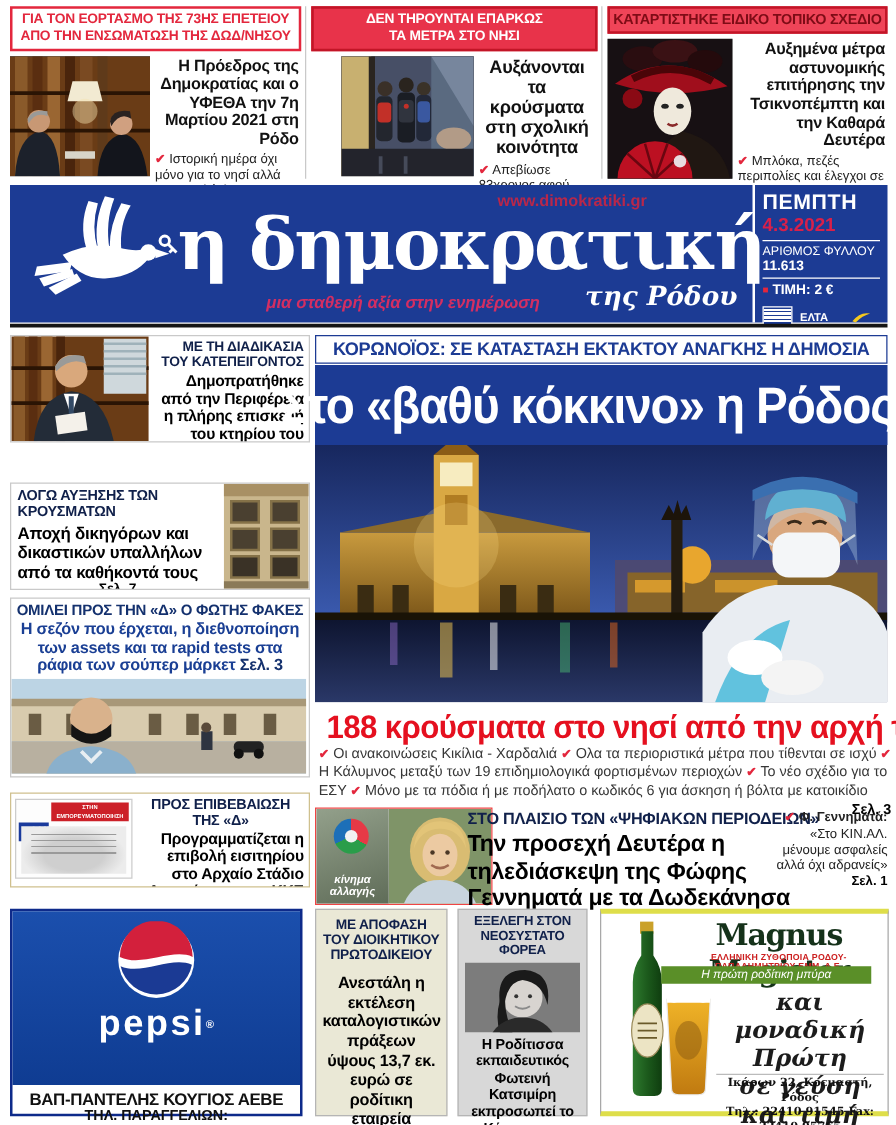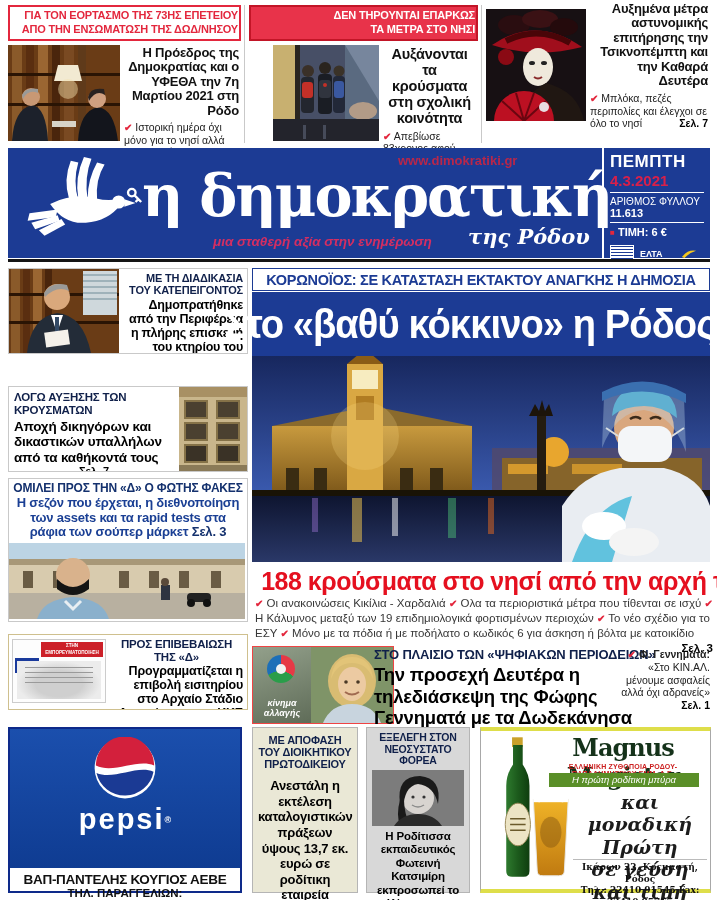--- a/index.html
+++ b/index.html
@@ -3,21 +3,21 @@
 <meta charset="utf-8">
 <style>
   html,body{margin:0;padding:0;background:#e8e8e8;}
   .page{position:relative;width:717px;height:900px;background:#fff;overflow:hidden;
         font-family:"Liberation Sans",sans-serif;color:#111;margin:0 auto;}
   .abs{position:absolute;}
   .vsep{position:absolute;width:1px;background:#c9c9c9;}
   svg{display:block;}
 
   
-  .kick{font-weight:bold;text-align:right;letter-spacing:-0.2px;line-height:1.25;padding:2px 1px;}
+  .kick{font-weight:bold;text-align:center;letter-spacing:-0.2px;line-height:1.25;padding:2px 1px;}
   .kick-outline{border:2px solid #e3273d;color:#e3273d;background:#fff;font-size:11px;}
   .kick-solid{background:#e8334a;color:#fff;font-size:11px;border:2px solid #c21527;}
   .kick-dark{background:#ef4458;border:2px solid #c21527;color:#7e0c16;font-size:11.5px;}
   .trow{display:flex;margin-top:4px;}
   .trow .photo{flex:none;overflow:hidden;background:#222;}
   .ttext{flex:1;padding:1px 2px 0 4px;}
   .thead{font-weight:bold;line-height:1.12;letter-spacing:-0.2px;}
   .tbul{font-size:10.5px;line-height:1.18;margin-top:3px;color:#222;}
   .chk{color:#e3273d;font-size:10px;font-weight:bold;}
   .pg{font-weight:bold;color:#000;}
@@ -181,21 +181,24 @@
           <span>Απεβίωσε 83χρονος αφού έλαβε εξιτήριο</span>
           <span class="chk">✔</span>
           <span>Θετικοί στον κορωνοϊό παιδί 5 ετών και οι γονείς του</span>
           <span class="pg" style="float:right;">Σελ. 4</span>
         </div>
       </div>
     </div>
   </section>
 
   <section class="abs" style="left:486px;top:5px;width:224px;height:138px;">
-    <div class="trow" style="height:112px;align-items:center;">
+    <div class="kick kick-dark">
+      <div>ΚΑΤΑΡΤΙΣΤΗΚΕ ΕΙΔΙΚΟ ΤΟΠΙΚΟ ΣΧΕΔΙΟ</div>
+    </div>
+    <div class="trow" style="height:112px;">
       <div class="photo" style="width:100px;">
         <svg viewBox="0 0 100 112" width="100" height="112" preserveAspectRatio="none">
           <rect width="100" height="112" fill="#171013"></rect>
           <ellipse cx="28" cy="16" rx="16" ry="10" fill="#2a0d10"></ellipse>
             <ellipse cx="54" cy="10" rx="18" ry="9" fill="#3a1114"></ellipse>
           <ellipse cx="78" cy="18" rx="14" ry="9" fill="#240a0c"></ellipse>
           <path d="M6,36 Q50,6 96,38 Q50,50 6,36 Z" fill="#a00e1c"></path>
           <path d="M20,32 Q52,16 84,34" stroke="#4a0508" stroke-width="6" fill="none"></path>
           <circle cx="20" cy="48" r="8" fill="#8a0a14"></circle>
           <ellipse cx="52" cy="58" rx="15" ry="19" fill="#efe9dc"></ellipse>
@@ -246,21 +249,21 @@
 
     <div class="abs mast-info" style="left:594px;top:0;width:108px;height:110px;box-sizing:border-box;">
       <div class="day">ΠΕΜΠΤΗ</div>
       <div class="date">4.3.2021</div>
       <hr class="mast-hr">
       <div>ΑΡΙΘΜΟΣ ΦΥΛΛΟΥ</div>
       <div class="issue-no">11.613</div>
       <hr class="mast-hr">
       <div class="price-row">
         <span class="price-sq">■</span>
-        <span>ΤΙΜΗ: 6 €</span>
+        <span>ΤΙΜΗ: 2 €</span>
       </div>
       <div style="display:flex;align-items:center;gap:6px;margin-top:7px;">
         <div class="barcode"></div>
         <div class="elta">
           <span>ΕΛΤΑ</span>
           <svg viewBox="0 0 18 12" width="16" height="11">
               <path d="M1,10 Q8,1 17,3 Q10,5 4,11 Z" fill="#f4c81f"></path>
             </svg>
         </div>
       </div>
@@ -550,21 +553,21 @@
         <path d="M52,66 L56,140 Q56,145 62,145 L78,145 Q84,145 84,140 L88,66 Z" fill="url(#gbeer)" stroke="#e8e8e8"></path>
         <ellipse cx="70" cy="100" rx="11" ry="16" fill="#8a5a10" opacity="0.5"></ellipse>
         <circle cx="58" cy="62" r="7" fill="#fff"></circle>
           <circle cx="70" cy="58" r="9" fill="#fff"></circle>
           <circle cx="82" cy="62" r="7" fill="#fff"></circle>
         <rect x="52" y="60" width="36" height="9" fill="#fff"></rect>
       </svg>
     </div>
     <div class="abs mag-title" style="left:58px;top:2px;width:168px;">Magnus Magister</div>
     <div class="abs mag-sub" style="left:58px;top:32px;width:168px;">ΕΛΛΗΝΙΚΗ ΖΥΘΟΠΟΙΑ ΡΟΔΟΥ-ΠΑΠΑΔΗΜΗΤΡΙΟΥ ΕΜΜ. Α.Ε.</div>
-    <div class="abs mag-band" style="left:68px;top:42px;width:150px;height:14px;">Η πρώτη ροδίτικη μπύρα</div>
+    <div class="abs mag-band" style="left:48px;top:42px;width:168px;height:14px;">Η πρώτη ροδίτικη μπύρα</div>
     <div class="abs mag-slogan" style="left:92px;top:60px;width:134px;">
       <div>και μοναδική</div>
       <div>Πρώτη</div>
       <div>σε γεύση</div>
       <div>και τιμή</div>
     </div>
     <div class="abs mag-addr" style="left:92px;top:128px;width:134px;border-top:1px solid #bbb;padding-top:2px;">
       <div>Ικάρων 22, Κρεμαστή, Ρόδος</div>
       <div>Τηλ.: 22410 91545    Fax: 22410 95765</div>
     </div>

